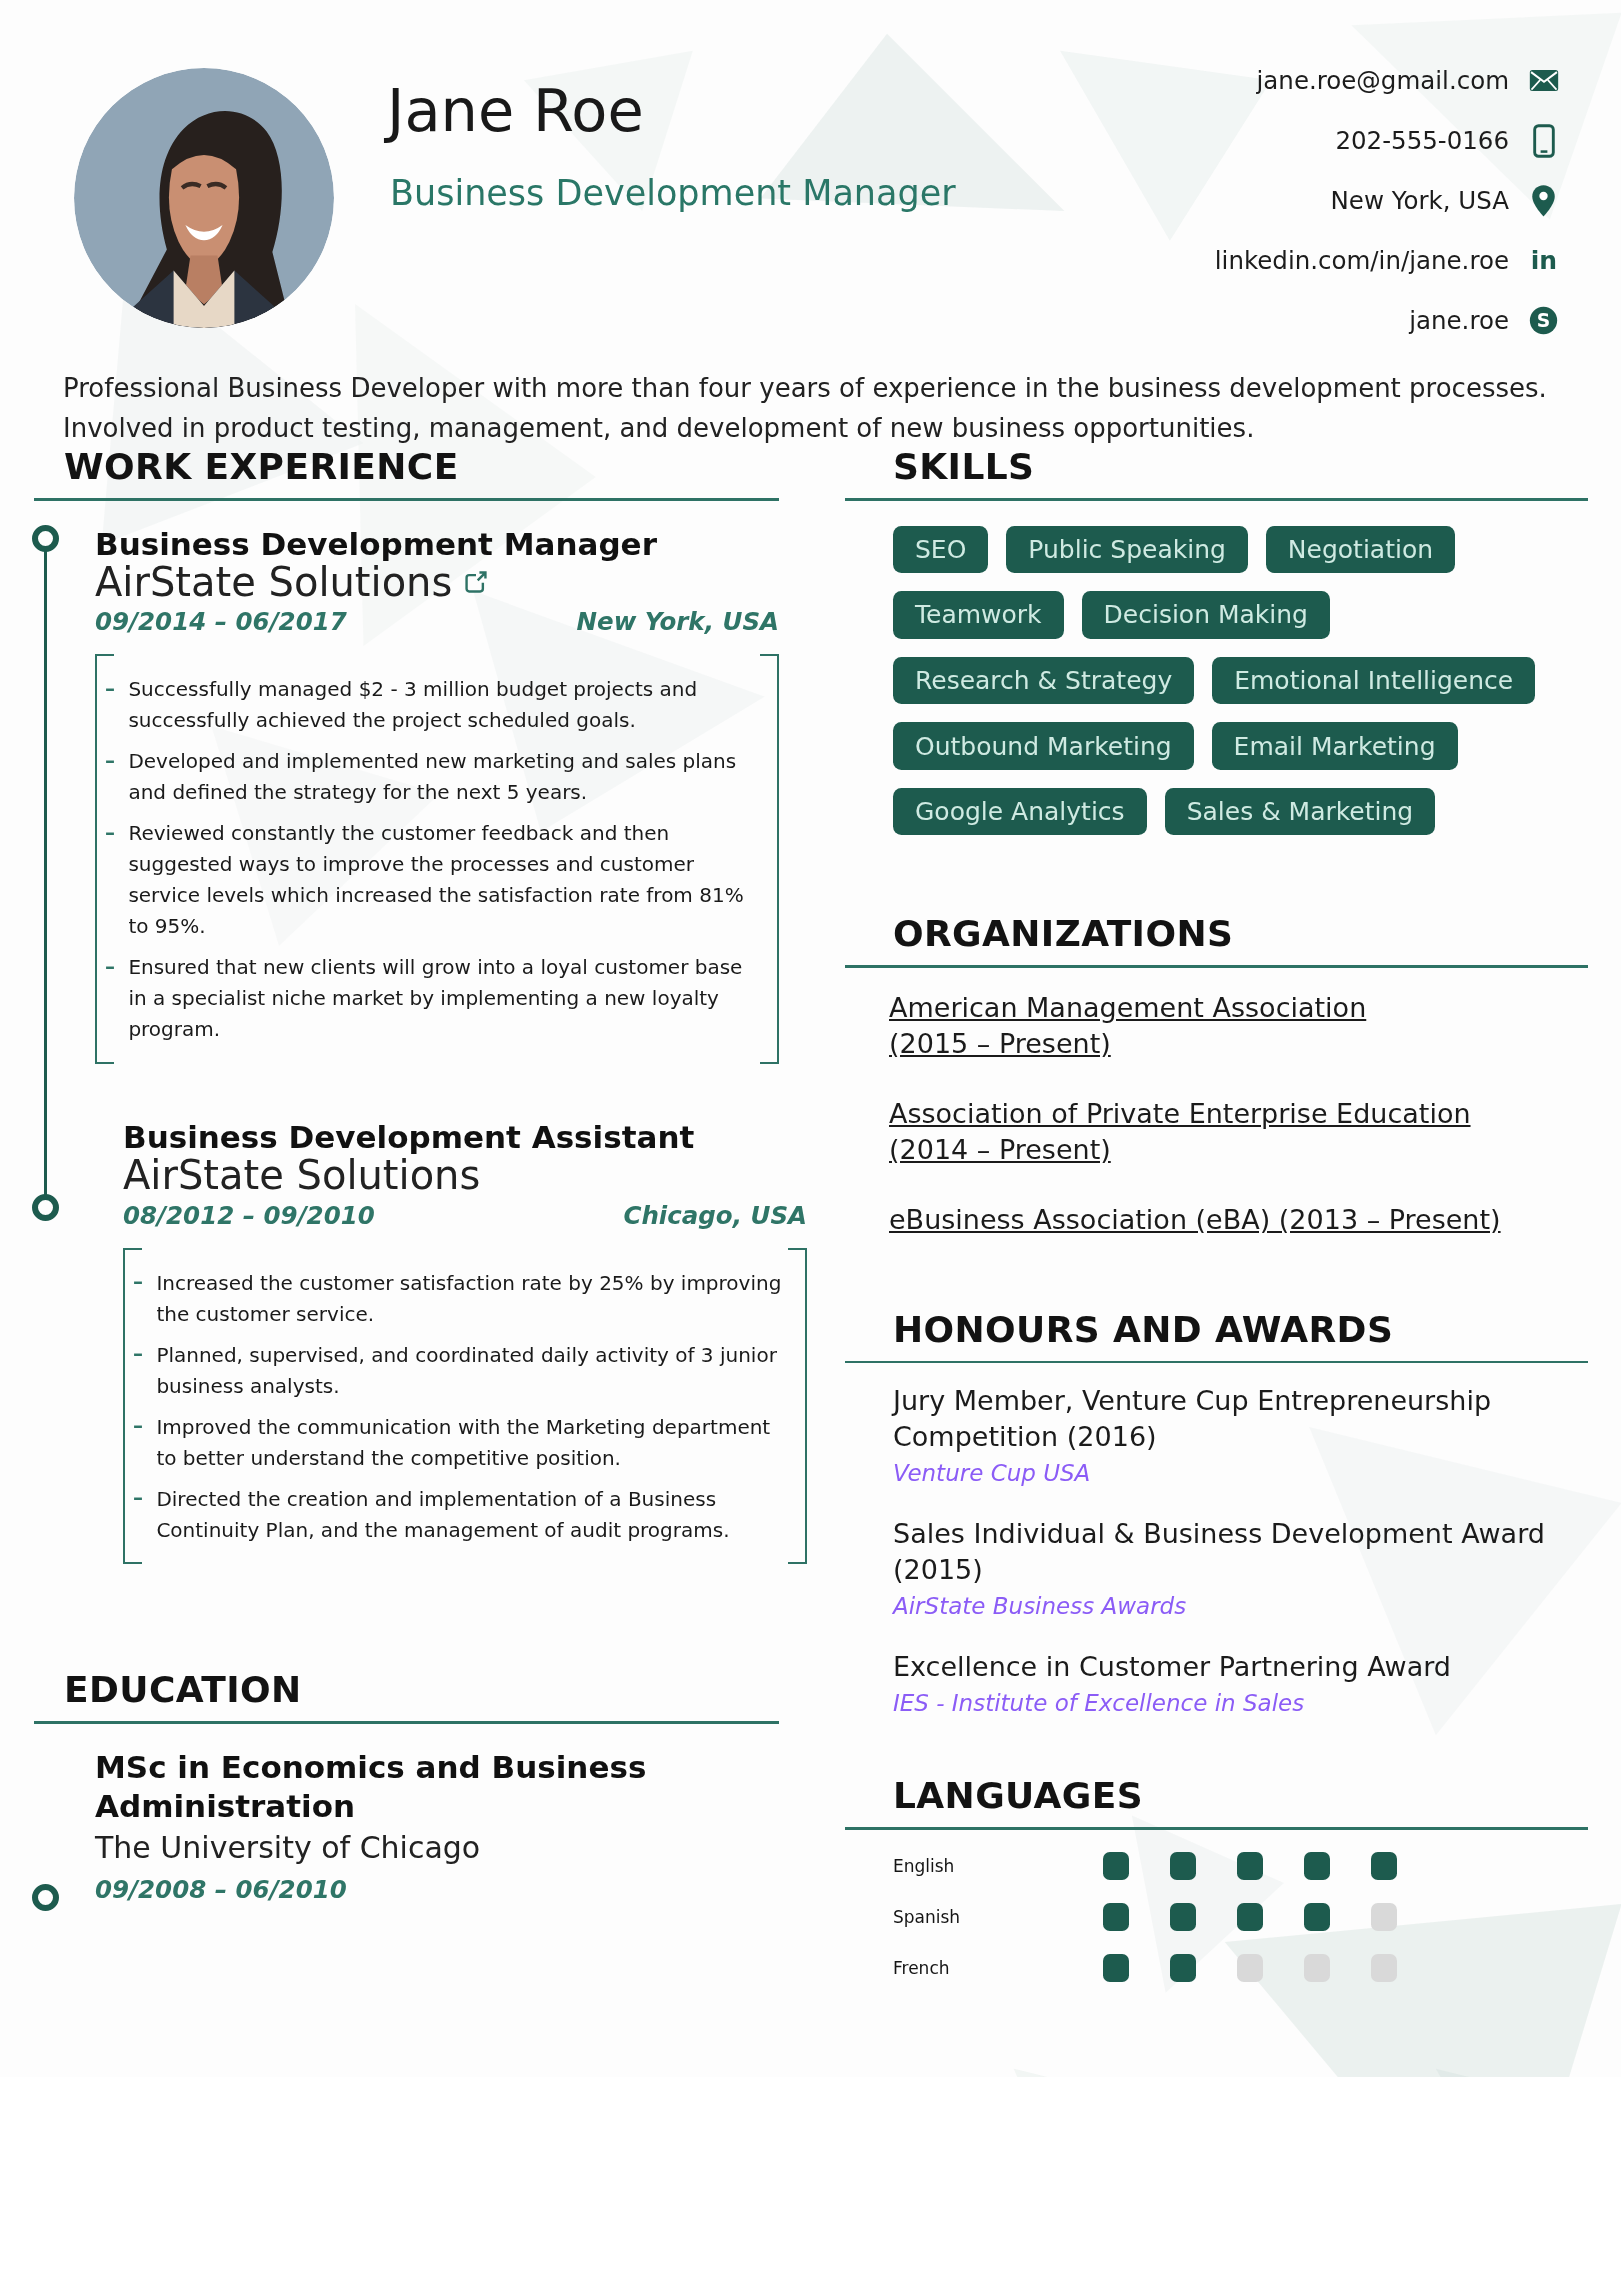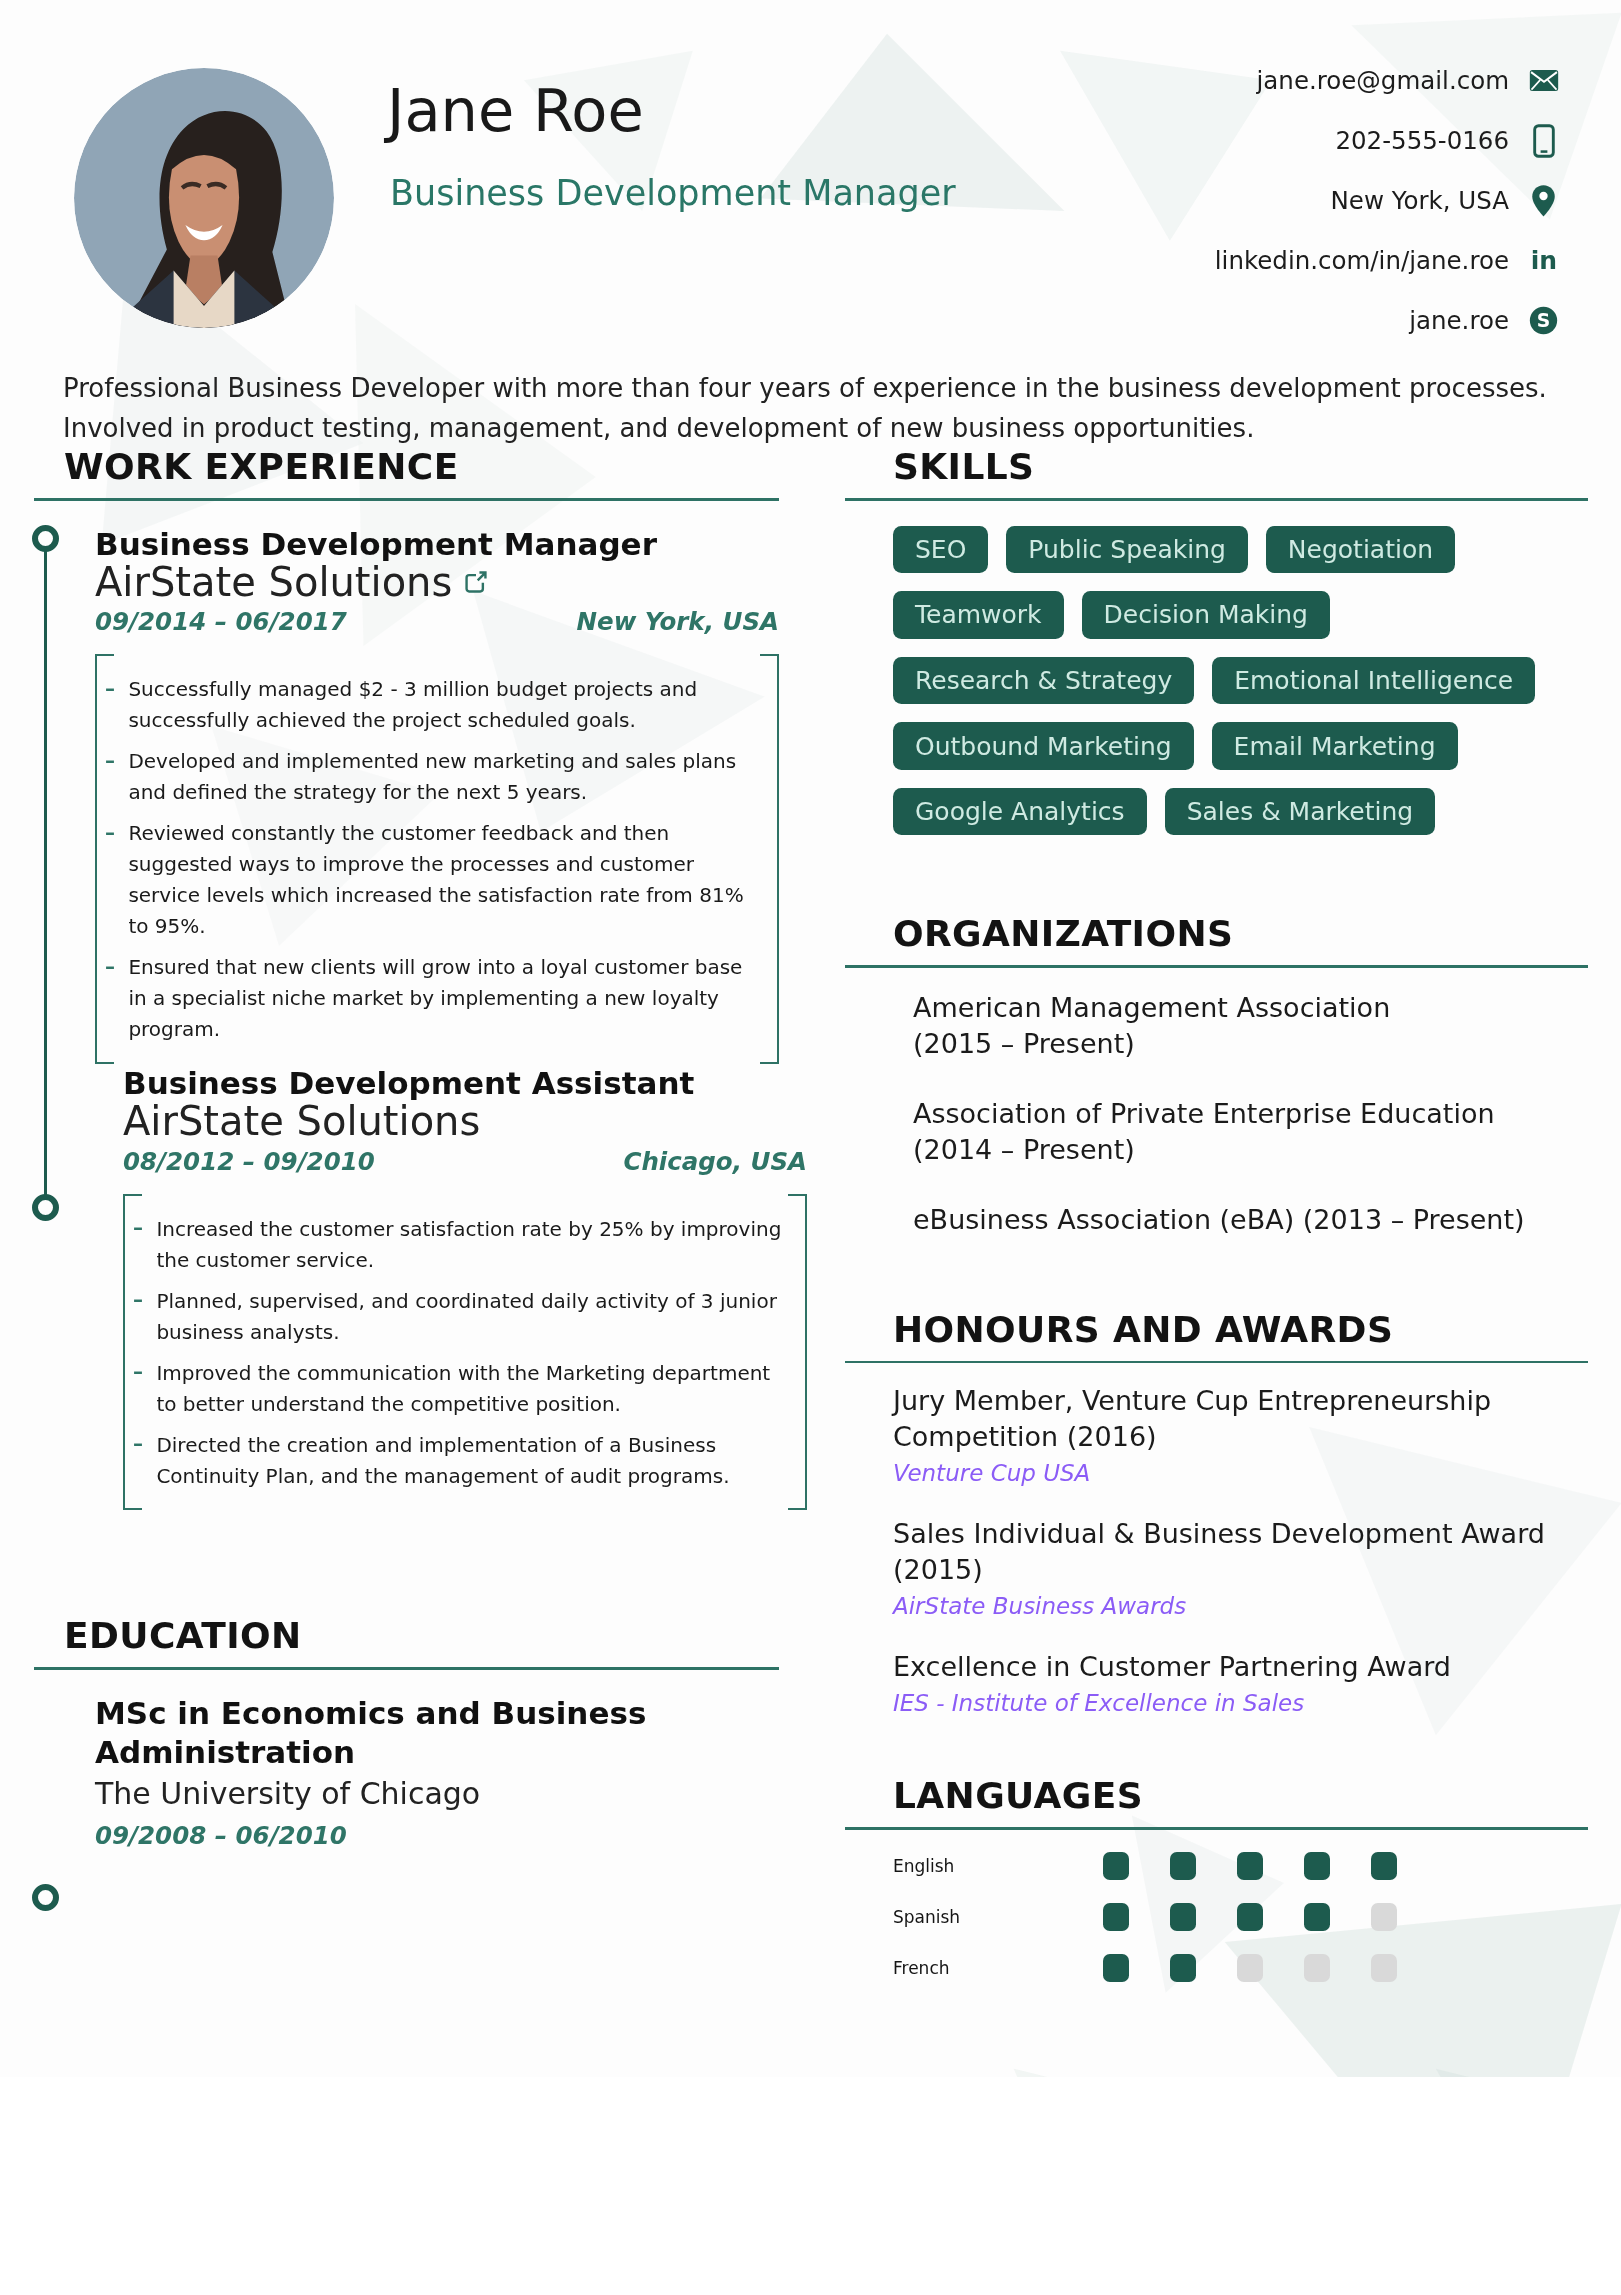--- a/index.html
+++ b/index.html
@@ -27,21 +27,21 @@
   .rule{margin-top:10px;height:2.5px;background:#2e7265;}
 
   
   .ring{position:absolute;left:-1.7px;width:27px;height:27px;box-sizing:border-box;
         border:6px solid #1d5b4e;border-radius:50%;background:#fdfdfd;}
   .vline{position:absolute;left:10px;top:103px;width:3.4px;height:647px;background:#1d5b4e;}
 
   
   .entry{margin-left:61px;width:684px;position:relative;}
   .entry.first{margin-top:24px;}
-  .entry.second{padding-left:28px;}
+  .entry.second{margin-top:54px;padding-left:28px;}
   .entry-title{font-size:31px;line-height:39px;font-weight:700;color:#111;}
   .company-row{font-size:40px;line-height:37px;color:#222;display:flex;align-items:center;}
   .datesrow{margin-top:6.8px;height:30px;display:flex;justify-content:space-between;
             font-size:24.5px;font-style:italic;font-weight:600;color:#2f7567;}
   .bullets{position:relative;margin-top:17px;padding:20px 20px 18.6px 8.4px;box-sizing:border-box;}
   .bullets::before,.bullets::after{content:"";position:absolute;top:0;bottom:0;width:18.6px;
             border:2.5px solid #2e7265;box-sizing:border-box;}
   .bullets::before{left:0;border-right:none;}
   .bullets::after{right:0;border-left:none;}
   .bullets ul{margin:0;padding:0;list-style:none;}
@@ -53,21 +53,21 @@
   .school{font-size:30px;line-height:37px;color:#222;margin-top:3.4px;}
   .edu-dates{margin-top:8.4px;font-size:24.5px;font-style:italic;font-weight:600;color:#2f7567;}
 
   
   .pills{margin:25px 0 0 48px;}
   .pill-row{display:flex;gap:18px;margin-bottom:18px;}
   .pill{background:#1d5b4e;color:#cfeae2;font-size:25px;line-height:29px;padding:9.3px 22px;
         border-radius:8.4px;white-space:nowrap;}
 
   .org-head{margin-top:78px;}
-  .org-list{margin-left:68px;}
+  .org-list{margin-left:44px;text-decoration:underline;}
   .org-item{margin-top:22px;font-size:27px;line-height:36px;color:#1b1b1b;white-space:pre-line;}
   .org-item + .org-item{margin-top:34px;}
 
   .hon-head{margin-top:71px;}
   .hon-list{margin-left:48px;}
   .hon-item{margin-top:20px;}
   .hon-item + .hon-item{margin-top:30px;}
   .hon-title{font-size:27px;line-height:36px;color:#1b1b1b;white-space:pre-line;}
   .hon-org{margin-top:5px;font-size:23px;font-style:italic;color:#8b5cf6;}
 

